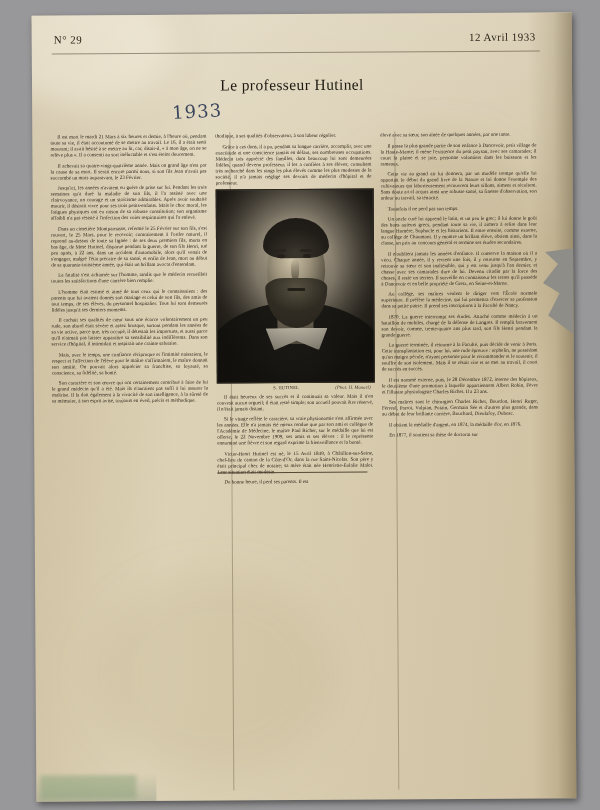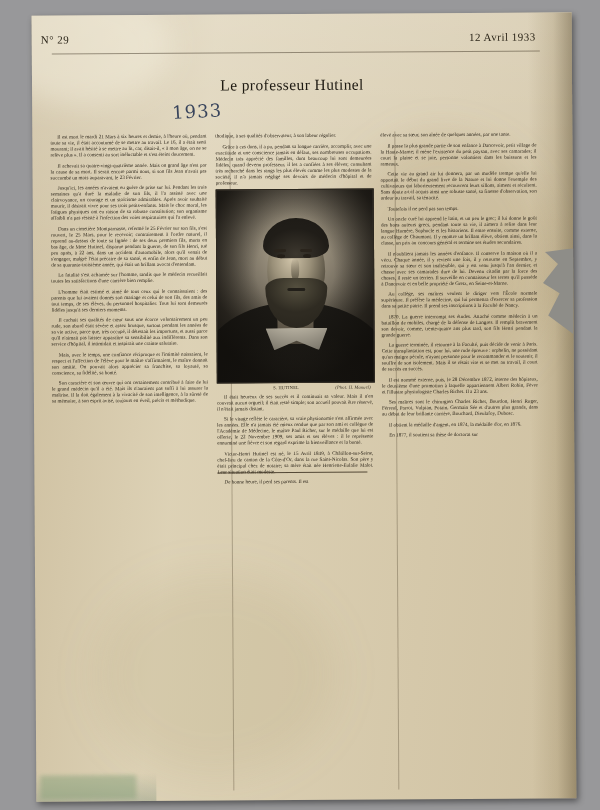--- a/index.html
+++ b/index.html
@@ -83,21 +83,21 @@
 
   
   #masthead {
     position: absolute;
     left: 0; top: 18px;
     width: 100%;
     height: 18px;
   }
   .mast-left {
     position: absolute;
-    left: 9px; top: 0;
+    left: 22px; top: 0;
     font-size: 11px;
     letter-spacing: 0.5px;
     color: #2b2519;
   }
   .mast-right {
     position: absolute;
     right: 36px; top: 0;
     font-size: 11px;
     letter-spacing: 0.5px;
     color: #2b2519;

